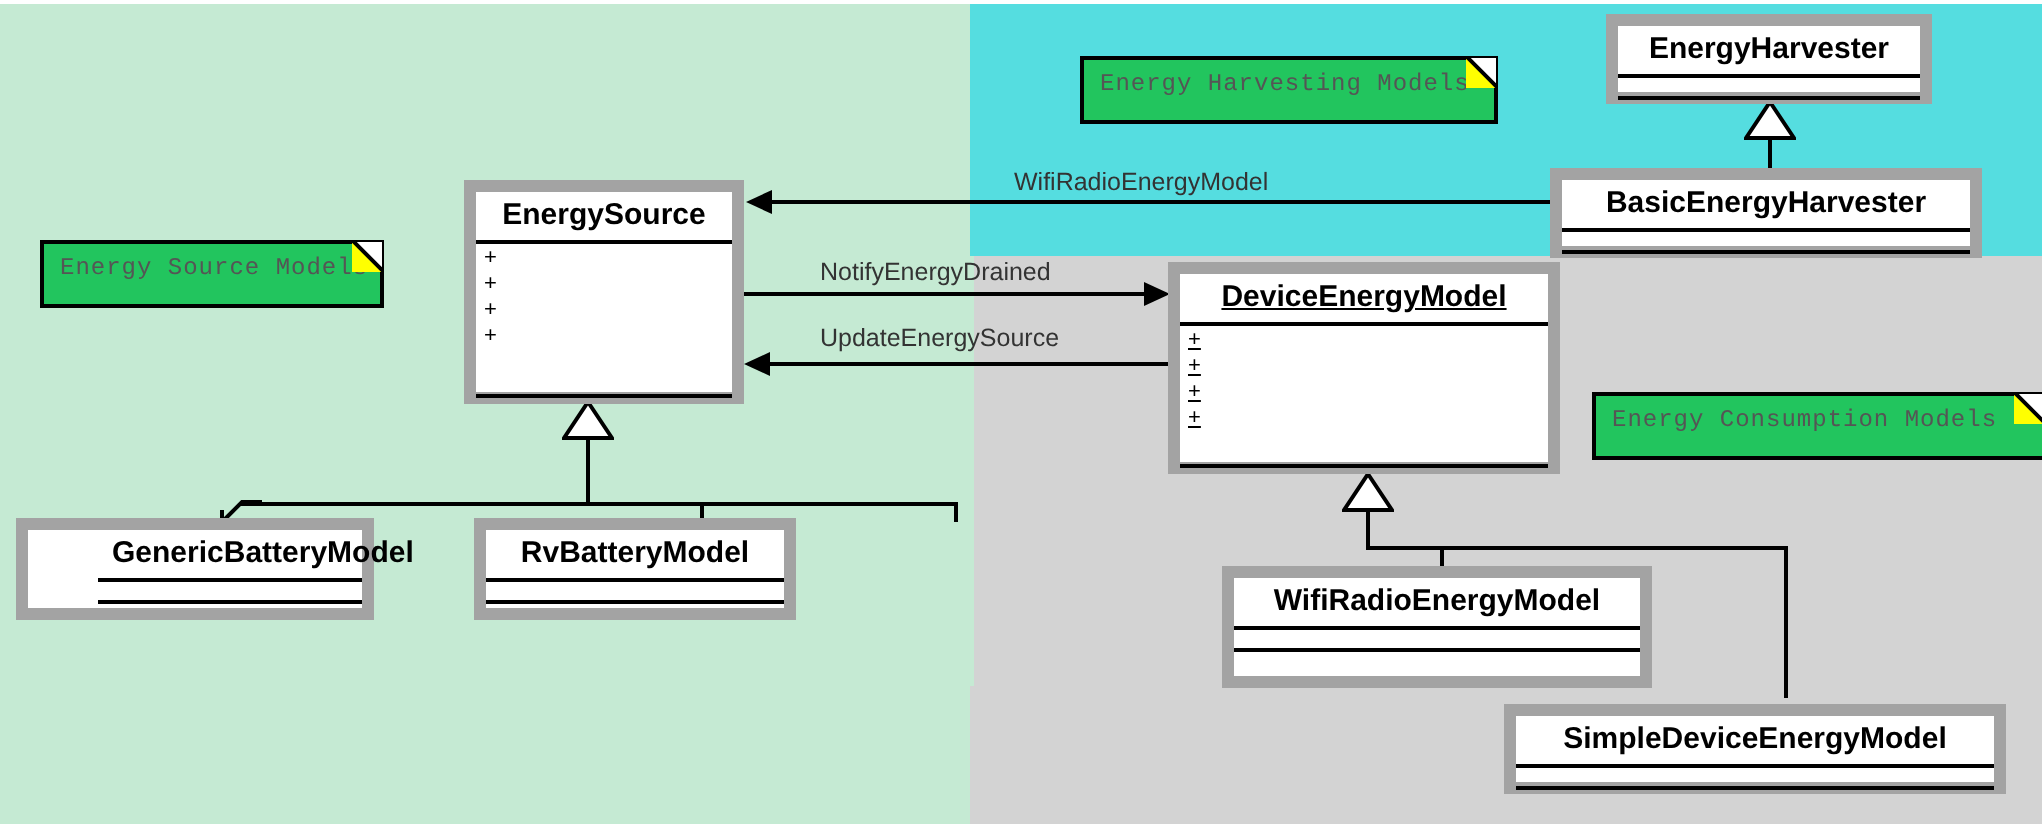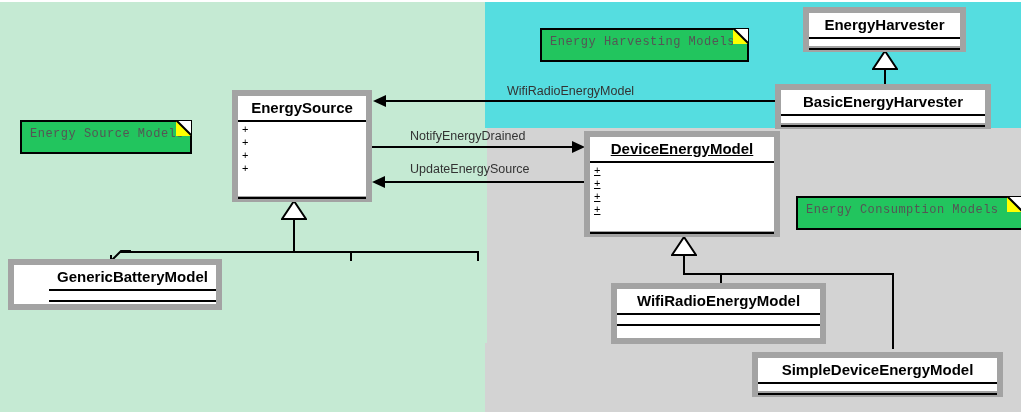--- a/index.html
+++ b/index.html
@@ -205,26 +205,31 @@
     <div class="uml-attrs empty"></div>
     <div class="uml-ops empty"></div>
   </div>
 
   <div class="uml-class" style="left:775px; top:84px; width:216px; height:45px;">
     <div class="uml-title">BasicEnergyHarvester</div>
     <div class="uml-attrs empty"></div>
     <div class="uml-ops empty"></div>
   </div>
 
-  <div class="uml-class" style="left:8px; top:259px; width:214px; height:51px;padding-left:35px;">
+  <div class="uml-class" style="left:8px; top:259px; width:179px; height:51px;padding-left:35px;">
     <div class="uml-title">GenericBatteryModel</div>
     <div class="uml-attrs empty"></div>
     <div class="uml-ops empty"></div>
   </div>
 
+  <div class="uml-class" style="left:237px; top:259px; width:161px; height:51px;">
+    <div class="uml-title">RvBatteryModel</div>
+    <div class="uml-attrs empty"></div>
+    <div class="uml-ops empty"></div>
+  </div>
 
 
   <div class="uml-class" style="left:611px; top:283px; width:215px; height:61px;">
     <div class="uml-title">WifiRadioEnergyModel</div>
     <div class="uml-attrs empty"></div>
     <div class="uml-ops empty"></div>
   </div>
 
   <div class="uml-class" style="left:752px; top:352px; width:251px; height:45px;">
     <div class="uml-title">SimpleDeviceEnergyModel</div>

